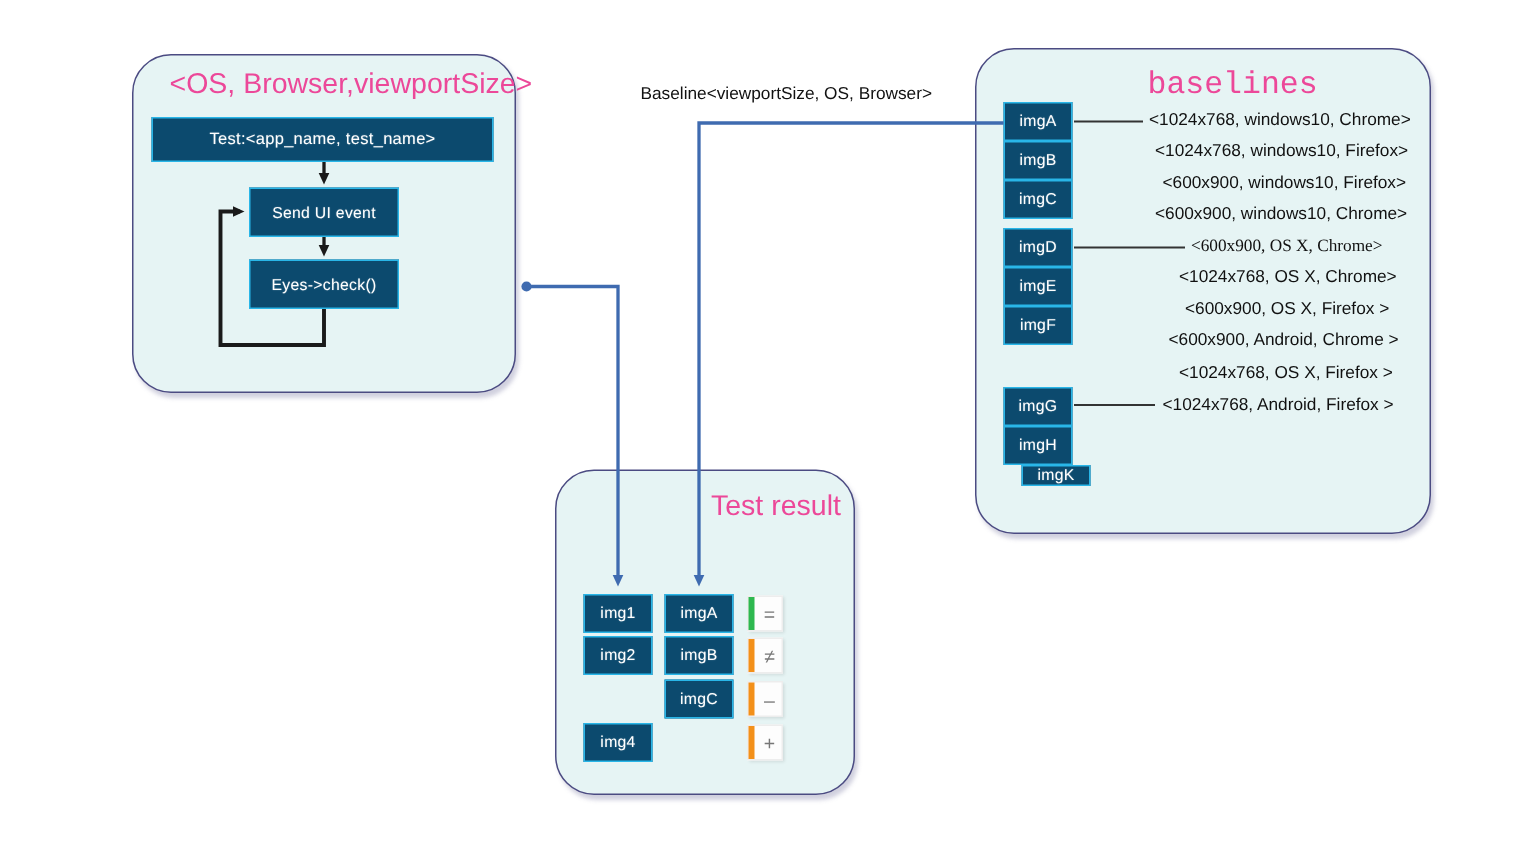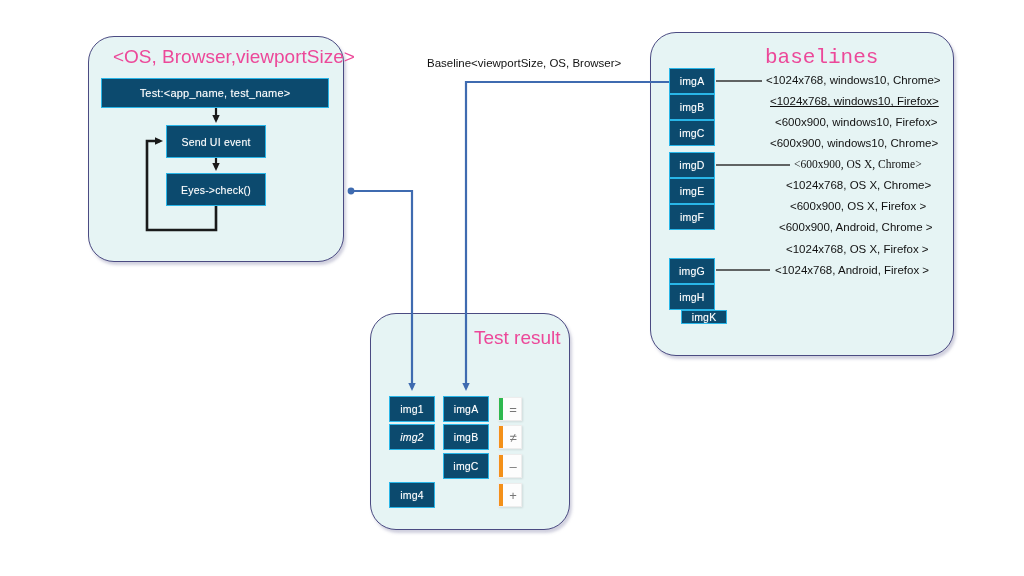--- a/index.html
+++ b/index.html
@@ -100,36 +100,36 @@
   <div class="tbox" style="left:669px;top:94px;width:46px;height:26px;">imgB</div>
   <div class="tbox" style="left:669px;top:120px;width:46px;height:26px;">imgC</div>
   <div class="tbox" style="left:669px;top:152px;width:46px;height:26px;">imgD</div>
   <div class="tbox" style="left:669px;top:178px;width:46px;height:26px;">imgE</div>
   <div class="tbox" style="left:669px;top:204px;width:46px;height:26px;">imgF</div>
   <div class="tbox" style="left:669px;top:258px;width:46px;height:26px;">imgG</div>
   <div class="tbox" style="left:669px;top:284px;width:46px;height:26px;">imgH</div>
   <div class="tbox" style="left:669px;top:310px;width:46px;height:14px;margin-left:12px;">imgK</div>
 
   <div class="bl-label" style="left:766px;top:74px;">&lt;1024x768, windows10, Chrome&gt;</div>
-  <div class="bl-label" style="left:770px;top:95px;text-decoration:underline;">&lt;1024x768, windows10, Firefox&gt;</div>
+  <div class="bl-label" style="left:770px;top:95px;">&lt;1024x768, windows10, Firefox&gt;</div>
   <div class="bl-label" style="left:775px;top:116px;">&lt;600x900, windows10, Firefox&gt;</div>
   <div class="bl-label" style="left:770px;top:137px;">&lt;600x900, windows10, Chrome&gt;</div>
   <div class="bl-label" style="left:794px;top:158px;font-family:Liberation Serif, serif;">&lt;600x900, OS X, Chrome&gt;</div>
   <div class="bl-label" style="left:786px;top:179px;">&lt;1024x768, OS X, Chrome&gt;</div>
   <div class="bl-label" style="left:790px;top:200px;">&lt;600x900, OS X, Firefox &gt;</div>
   <div class="bl-label" style="left:779px;top:221px;">&lt;600x900, Android, Chrome &gt;</div>
   <div class="bl-label" style="left:786px;top:243px;">&lt;1024x768, OS X, Firefox &gt;</div>
   <div class="bl-label" style="left:775px;top:264px;">&lt;1024x768, Android, Firefox &gt;</div>
 
   <div class="panel" style="left:370px;top:313px;width:200px;height:217px;">
   </div>
   <div class="panel-title" style="left:474px;top:327px;font-size:19px;">Test result</div>
 
   <div class="tbox" style="left:389px;top:396px;width:46px;height:26px;text-align:right;">img1</div>
-  <div class="tbox" style="left:389px;top:424px;width:46px;height:26px;font-style:italic;">img2</div>
+  <div class="tbox" style="left:389px;top:424px;width:46px;height:26px;">img2</div>
   <div class="tbox" style="left:389px;top:482px;width:46px;height:26px;text-align:right;">img4</div>
 
   <div class="tbox" style="left:443px;top:396px;width:46px;height:26px;">imgA</div>
   <div class="tbox" style="left:443px;top:424px;width:46px;height:26px;">imgB</div>
   <div class="tbox" style="left:443px;top:453px;width:46px;height:26px;">imgC</div>
 
   <div class="badge" style="left:498px;top:397px;">
     <span class="bar" style="background:#2eb84f;"></span>
     <span class="gl">=</span>
   </div>

